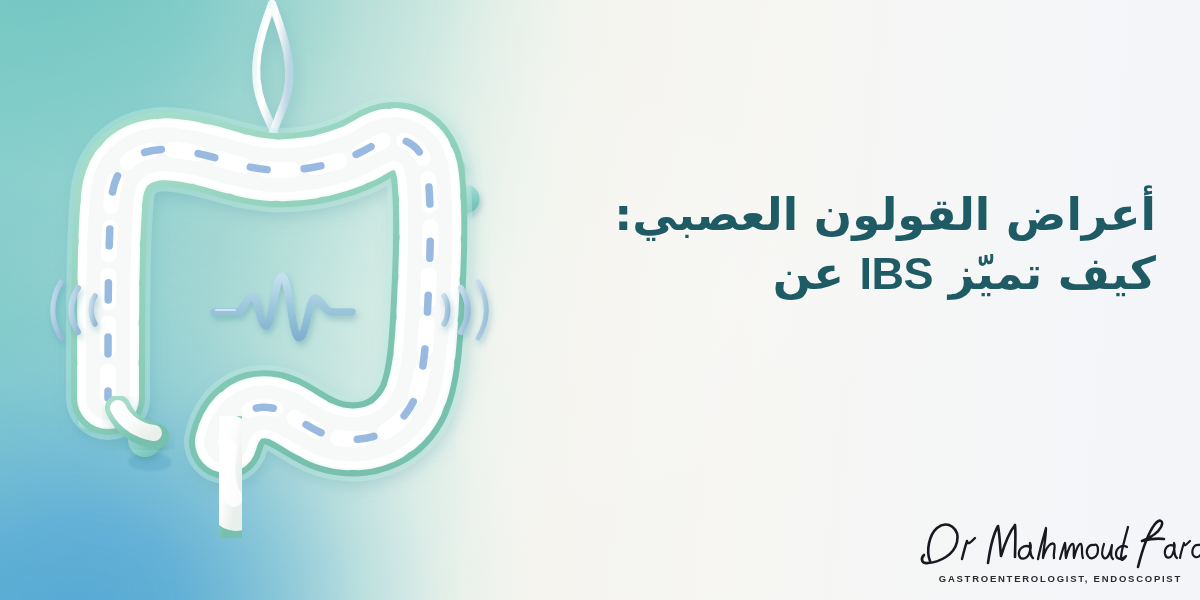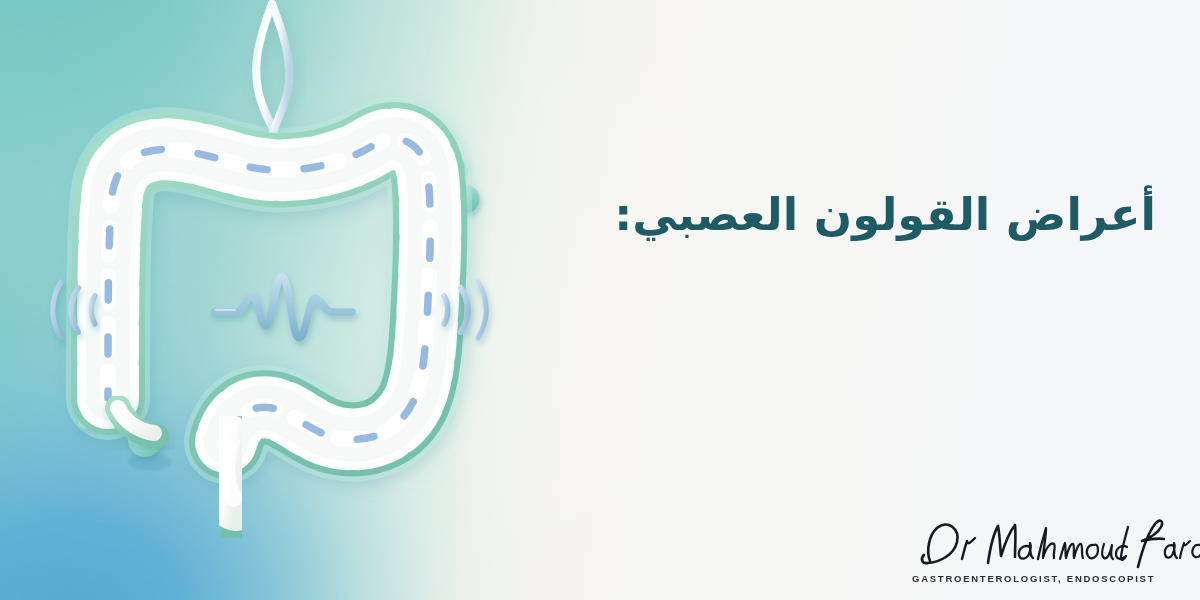--- a/index.html
+++ b/index.html
@@ -121,21 +121,21 @@
     font-weight: 700;
     letter-spacing: -0.5px;
   }
 
   
   .sig-block {
     position: absolute;
     right: 18px;
     bottom: 16px;
     width: 270px;
-    text-align: left;
+    text-align: right;
   }
   .sig-name {
     display: block;
     height: 56px;
   }
   .sig-name svg { display: block; width: 100%; height: 100%; overflow: visible; }
   .sig-role {
     display: block;
     margin-top: 2px;
     font-family: "Liberation Sans", "DejaVu Sans", sans-serif;
@@ -298,20 +298,21 @@
       <g fill="none" stroke="url(#gWave)" stroke-linecap="round" filter="url(#tinyShadow)">
         <path d="M 444 296 C 449 304, 449 316, 444 324" stroke-width="5.5"></path>
         <path d="M 461 288 C 470 302, 470 318, 461 332" stroke-width="6"></path>
         <path d="M 478 282 C 489 300, 489 320, 478 338" stroke-width="5"></path>
       </g>
     </svg>
   </div>
 
   <div class="headline">
     <span class="hl-line">أعراض القولون العصبي:</span>
+    <span class="hl-line"><span>كيف تميّز </span><span class="latin">IBS</span><span> عن</span></span>
   </div>
 
   <div class="sig-block">
     <span class="sig-name">
       <svg viewBox="0 0 270 56" xmlns="http://www.w3.org/2000/svg" aria-label="Dr Mahmoud Farouk">
         <g fill="none" stroke="#181820" stroke-linecap="round" stroke-linejoin="round">
 
           <path d="M 18 46 C 14 36, 17 20, 25 13 C 36 4, 48 14, 45 27 C 42 40, 28 47, 16 48
                    C 10 49, 8 44, 12 40" stroke-width="2.6"></path>
 

